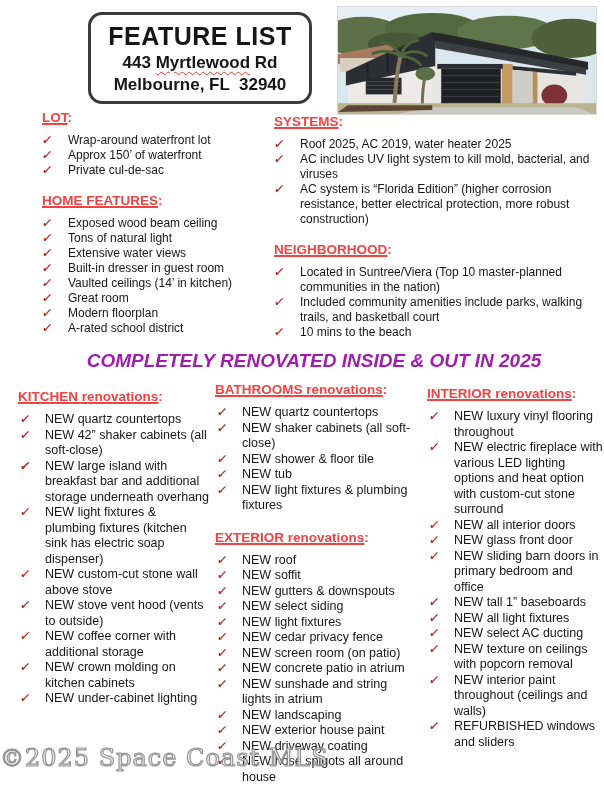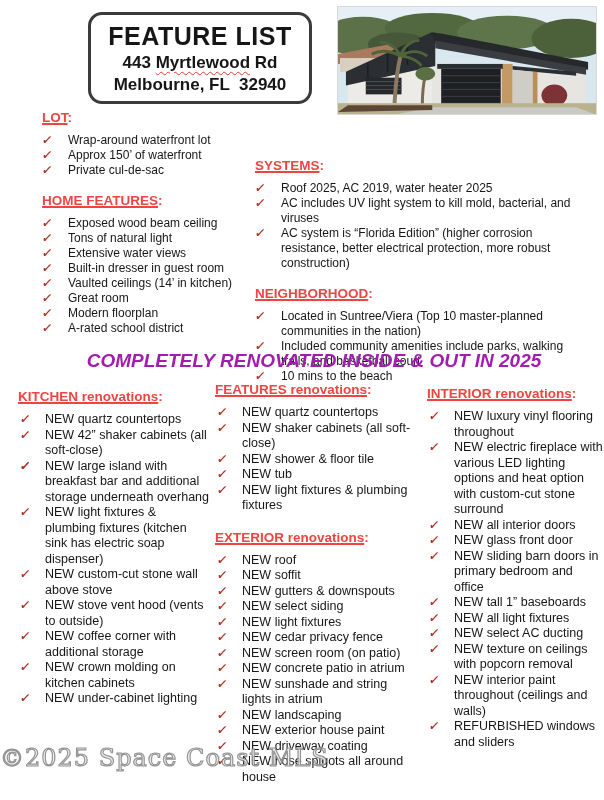--- a/index.html
+++ b/index.html
@@ -25,21 +25,21 @@
   ul.features{list-style:none;margin:8px 0 0 0;padding:0;}
   .top-col ul.features{font-size:12px;line-height:15px;}
   .reno-col ul.features{font-size:12.5px;line-height:15.5px;}
   li.item{position:relative;padding-left:26px;}
   .reno-col li.item{padding-left:27px;}
   .chk{position:absolute;left:0;top:0;color:#b23427;font-weight:700;font-size:12px;transform:skewX(-10deg);}
   .reno-col .chk{left:2px;}
   .sec-block{margin-top:15px;}
   
   .lot-col{left:42px;top:110px;width:218px;}
-  .sys-col{left:255px;top:114px;width:322px;margin-top:44px;}
+  .sys-col{left:274px;top:114px;width:322px;}
   
   .banner{position:absolute;left:0;right:0;top:350px;text-align:center;font-size:19px;font-weight:800;font-style:italic;color:#a21caf;}
   
   .kitchen-col{left:18px;top:389px;width:192px;}
   .bath-col{left:215px;top:382px;width:198px;}
   .interior-col{left:427px;top:386px;width:176px;}
   .sub-sec{margin-top:16px;}
   
   .watermark{
     position:absolute;left:0px;top:744px;z-index:6;pointer-events:none;
@@ -170,21 +170,21 @@
         <li class="item"><span class="chk">✓</span><span>NEW light fixtures &amp; plumbing fixtures (kitchen sink has electric soap dispenser)</span></li>
         <li class="item"><span class="chk">✓</span><span>NEW custom-cut stone wall above stove</span></li>
         <li class="item"><span class="chk">✓</span><span>NEW stove vent hood (vents to outside)</span></li>
         <li class="item"><span class="chk">✓</span><span>NEW coffee corner with additional storage</span></li>
         <li class="item"><span class="chk">✓</span><span>NEW crown molding on kitchen cabinets</span></li>
         <li class="item"><span class="chk">✓</span><span>NEW under-cabinet lighting</span></li>
       </ul>
   </div>
 
   <div class="col reno-col bath-col">
-    <div class="sec-h"><span class="u">FEATURES renovations</span><span>:</span></div>
+    <div class="sec-h"><span class="u">BATHROOMS renovations</span><span>:</span></div>
     <ul class="features">
         <li class="item"><span class="chk">✓</span><span>NEW quartz countertops</span></li>
         <li class="item"><span class="chk">✓</span><span>NEW shaker cabinets (all soft-close)</span></li>
         <li class="item"><span class="chk">✓</span><span>NEW shower &amp; floor tile</span></li>
         <li class="item"><span class="chk">✓</span><span>NEW tub</span></li>
         <li class="item"><span class="chk">✓</span><span>NEW light fixtures &amp; plumbing fixtures</span></li>
       </ul>
     <div class="sub-sec">
       <div class="sec-h"><span class="u">EXTERIOR renovations</span><span>:</span></div>
       <ul class="features">

